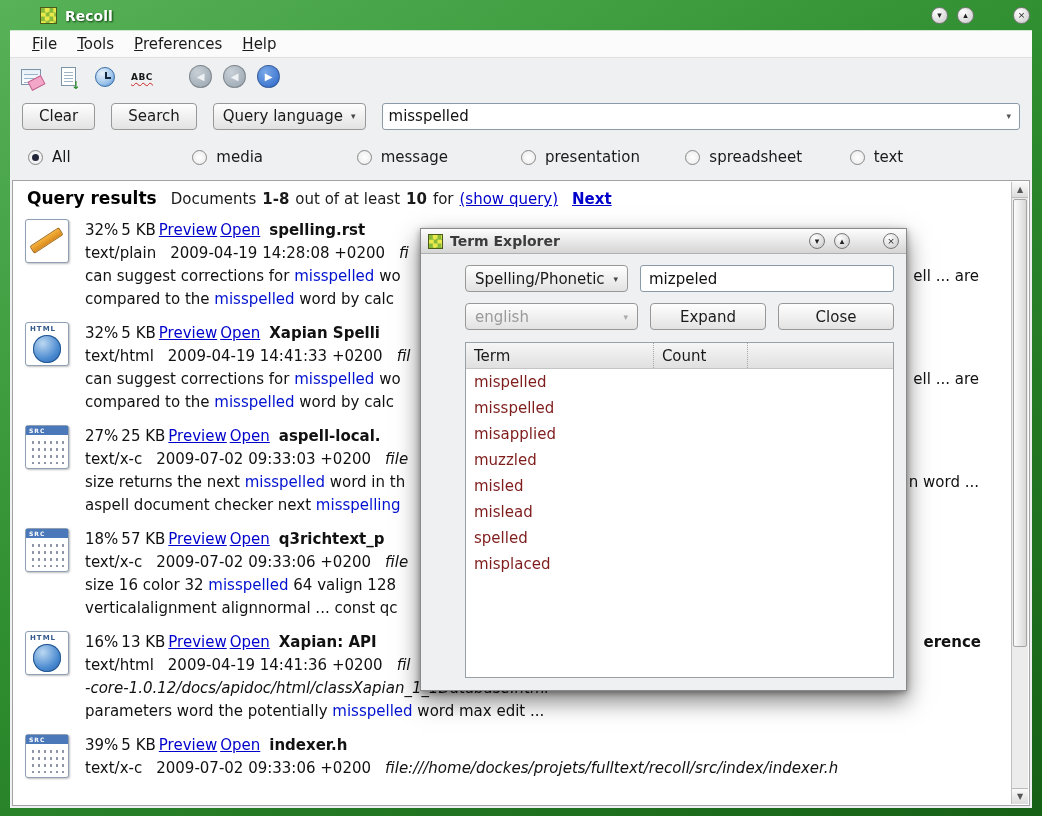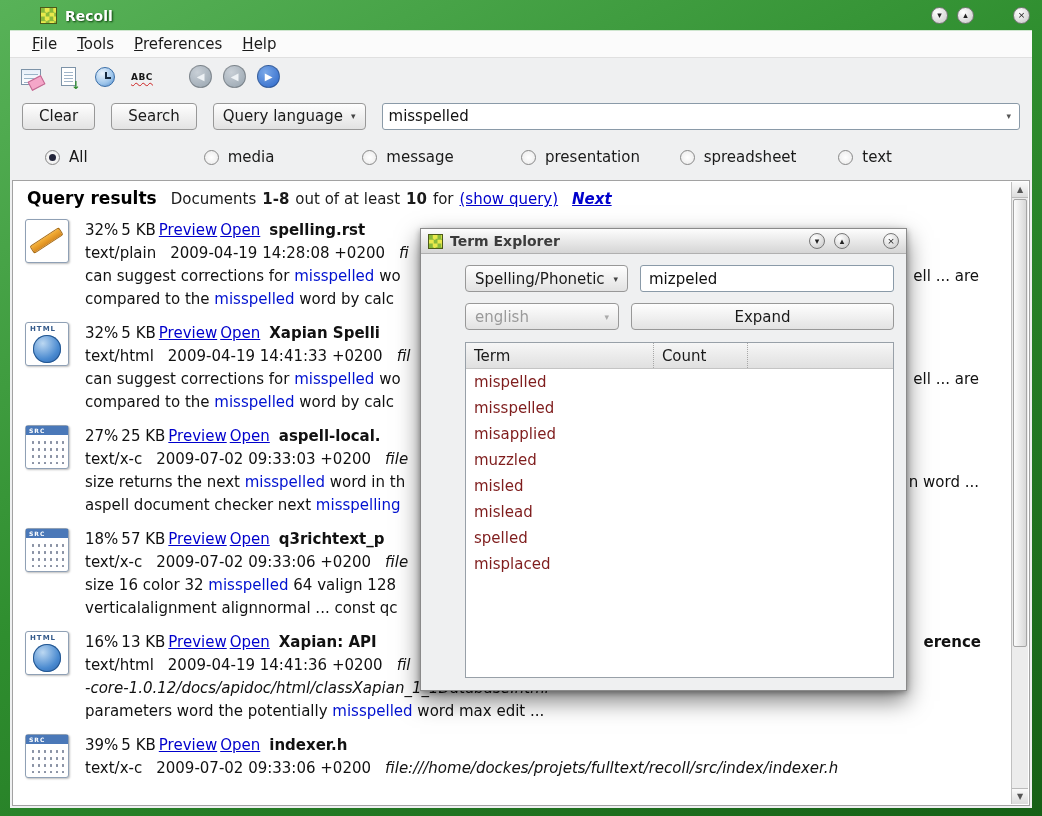--- a/index.html
+++ b/index.html
@@ -72,36 +72,36 @@
     background:linear-gradient(#fefefe,#e2e2e2); display:flex; align-items:center;
     padding:0 9px; font-size:15px; gap:8px; color:#1a1a1a; }
   .select .arrow { margin-left:auto; font-size:9px; color:#444; }
   .combo { flex:1; height:27px; background:#fff; border:1px solid #8a9aa8; border-radius:3px;
     display:flex; align-items:center; padding:0 4px 0 6px; position:relative; }
   .cinput { flex:1; border:none; outline:none; background:transparent; font-size:15px;
     font-family:inherit; color:#111; padding:0; }
   .combo .arrow { font-size:9px; color:#555; padding:0 4px; }
 
   
-  .filter-row { height:40px; display:flex; align-items:center; padding:0 35px;text-align:center; }
+  .filter-row { height:40px; display:flex; align-items:center; padding:0 18px;text-align:center; }
   .fopt { width:165px; display:flex; align-items:center; font-size:15px; color:#1a1a1a; }
   .radio { width:15px; height:15px; border-radius:50%; border:1px solid #888;
     background:radial-gradient(#ffffff,#e9e9e9); display:inline-block; position:relative;
     margin-right:9px; flex:0 0 15px; }
   .radio.sel::after { content:""; position:absolute; inset:3px; border-radius:50%; background:#23253a; }
 
   
   .results { position:relative; flex:1; margin:3px 2px 2px; background:#fff;
     border:1px solid #a2a2a2; overflow:hidden; }
   .results-inner { position:absolute; inset:0 18px 0 0; padding:5px 4px 0 10px; overflow:hidden; }
   .rheader { display:flex; align-items:flex-end; gap:14px; padding:2px 2px 0 4px; }
   .rh-title { font-size:17px; font-weight:bold; color:#000; }
   .rh-text { font-size:15px; display:inline-flex; gap:6px; align-items:baseline; color:#1a1a1a; }
   .lnk { color:#0000cc; text-decoration:underline; cursor:pointer; }
-  .next { font-weight:bold; margin-left:8px;font-style:italic; }
+  .next { font-weight:bold; margin-left:8px; }
 
   .result { display:flex; gap:16px; margin-top:11px; padding-left:2px; }
   .ric { width:44px; height:44px; position:relative; background:#fff;
     border:1px solid #8fa0b5; border-radius:3px; flex:0 0 44px;
     box-shadow:1px 1px 2px rgba(0,0,0,.25); overflow:visible; }
   .ric > span { display:none; }
   .ric-text .pencil { display:block; position:absolute; left:3px; top:16px; width:35px; height:9px;
     background:linear-gradient(#f6b23a,#d8891d); border:1px solid #a86a10; border-radius:2px;
     transform:rotate(-33deg); }
   .ric-html .htmllabel { display:block; position:absolute; top:2px; left:4px; font-size:7px;
@@ -138,21 +138,21 @@
   
   .dialog { position:absolute; left:420px; top:228px; width:487px; height:463px; z-index:20;
     background:#eff0f1; border:1px solid #8a8a8a;
     box-shadow:0 10px 22px rgba(0,0,0,.5), 0 2px 6px rgba(0,0,0,.35); }
   .dlg-titlebar { height:25px; background:linear-gradient(#fdfdfd,#d5d5d5);
     border-bottom:1px solid #b0b0b0; display:flex; align-items:center; padding:0 7px; gap:7px; }
   .dtitle { font-weight:bold; font-size:14px; color:#3c3c3c; }
   .dlg-body { height:calc(100% - 25px); display:flex; flex-direction:column; padding:11px 12px 12px;margin-left:32px; }
   .drow { display:flex; gap:12px; margin-bottom:11px; }
   .select.mode { width:163px; }
-  .select.lang { width:154px; }
+  .select.lang { width:173px; }
   .disabled { color:#9a9a9a; }
   .disabled .arrow { color:#aaa; }
   .tfield { flex:1; height:27px; background:#fff; border:1px solid #8a9aa8; border-radius:3px;
     font-size:15px; font-family:inherit; padding:0 8px; color:#111; outline:none; }
   .btn.grow { flex:1; }
   .tbl { flex:1; border:1px solid #98a0a8; background:#fff; margin-top:1px;
     display:flex; flex-direction:column; overflow:hidden; }
   .thead { display:flex; background:linear-gradient(#f6f6f6,#e0e0e0);
     border-bottom:1px solid #c4c4c4; height:26px; font-size:15px; color:#1a1a1a; flex:0 0 26px; }
   .th { padding:0 8px; display:flex; align-items:center; }
@@ -464,20 +464,21 @@
           <span class="arrow">▾</span>
         </div>
         <input class="tfield" value="mizpeled" style="">
       </div>
       <div class="drow">
         <div class="select lang disabled">
           <span>english</span>
           <span class="arrow">▾</span>
         </div>
         <button class="btn grow">Expand</button>
+        <button class="btn grow">Close</button>
       </div>
       <div class="tbl">
         <div class="thead">
           <div class="th th-term">Term</div>
           <div class="th th-count">Count</div>
           <div class="th th-rest"></div>
         </div>
         <div class="tbody">
             <div class="trow">
               <div class="td td-term">mispelled</div>

